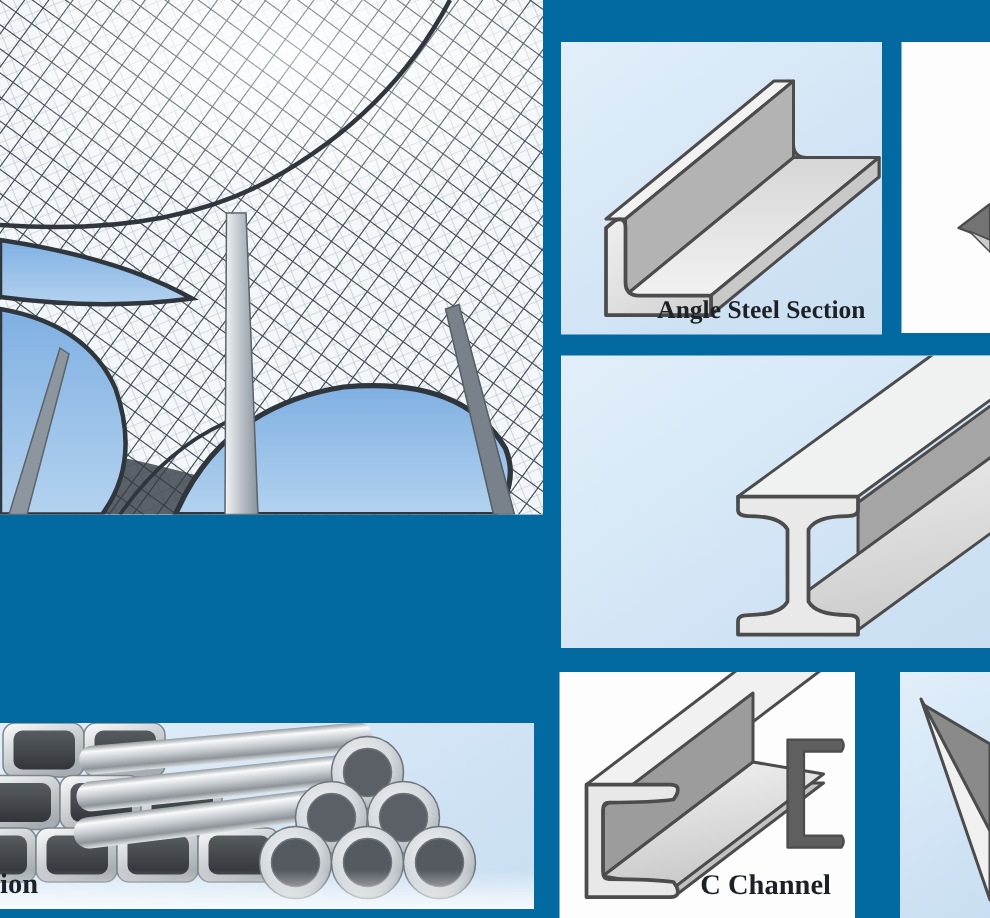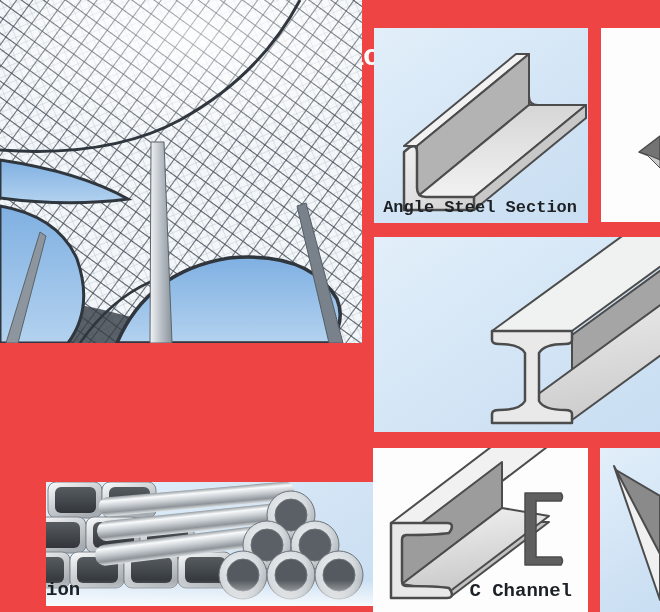--- a/index.html
+++ b/index.html
@@ -1,36 +1,36 @@
 <!DOCTYPE html>
 <html><head>
 <meta charset="utf-8">
 <style>
   html,body{margin:0;padding:0;}
   .canvas{
     position:relative; width:660px; height:612px; overflow:hidden;
-    background:#ef4444;
-    font-family:Liberation Mono, monospace;
+    background:#0369a1;
+    font-family:Liberation Serif, serif;
   }
   .title{
     position:absolute; left:0; top:27; color:#ffffff; font-weight:bold;
     font-size:30px; line-height:38px; letter-spacing:-1.5px; white-space:nowrap;
   }
   .photo{
     position:absolute; left:0; top:123; width:362px; height:343px; overflow:hidden;
     background:#e8eff6;
   }
   .card{ position:absolute; overflow:hidden; }
   .card.blue{ background:linear-gradient(145deg,#e2effa 0%, #cfe2f4 70%, #c9def2 100%); }
   .card.white{ background:#fdfdfe; }
   .card-angle{ left:374px; top:28px; width:214px; height:195px; }
   .card-white-top{ left:601px; top:28px; width:59px; height:194px; }
   .card-ibeam{ left:374px; top:237px; width:286px; height:195px; }
-  .card-hollow{ left:0; top:482px; width:356px; height:124px;margin-left:46px; }
-  .card-cchannel{ left:373px; top:448px; width:215px; height:164px; }
+  .card-hollow{ left:0; top:482px; width:356px; height:124px; }
+  .card-cchannel{ left:373px; top:448px; width:197px; height:164px; }
   .card-vangle{ left:600px; top:448px; width:60px; height:164px; }
   .card svg{ display:block; position:absolute; left:0; top:0; }
   .label{
     position:absolute; color:#1d2126; font-weight:bold; white-space:nowrap;
   }
   .label-angle{ right:11px; bottom:6px; font-size:17px; }
   .label-cchannel{ right:16px; bottom:10px; font-size:19px; }
   .label-circular{ right:8px; bottom:5px; font-size:19px; }
   .label-square-partial{ left:0px; bottom:5px; font-size:19px; }
 </style>

